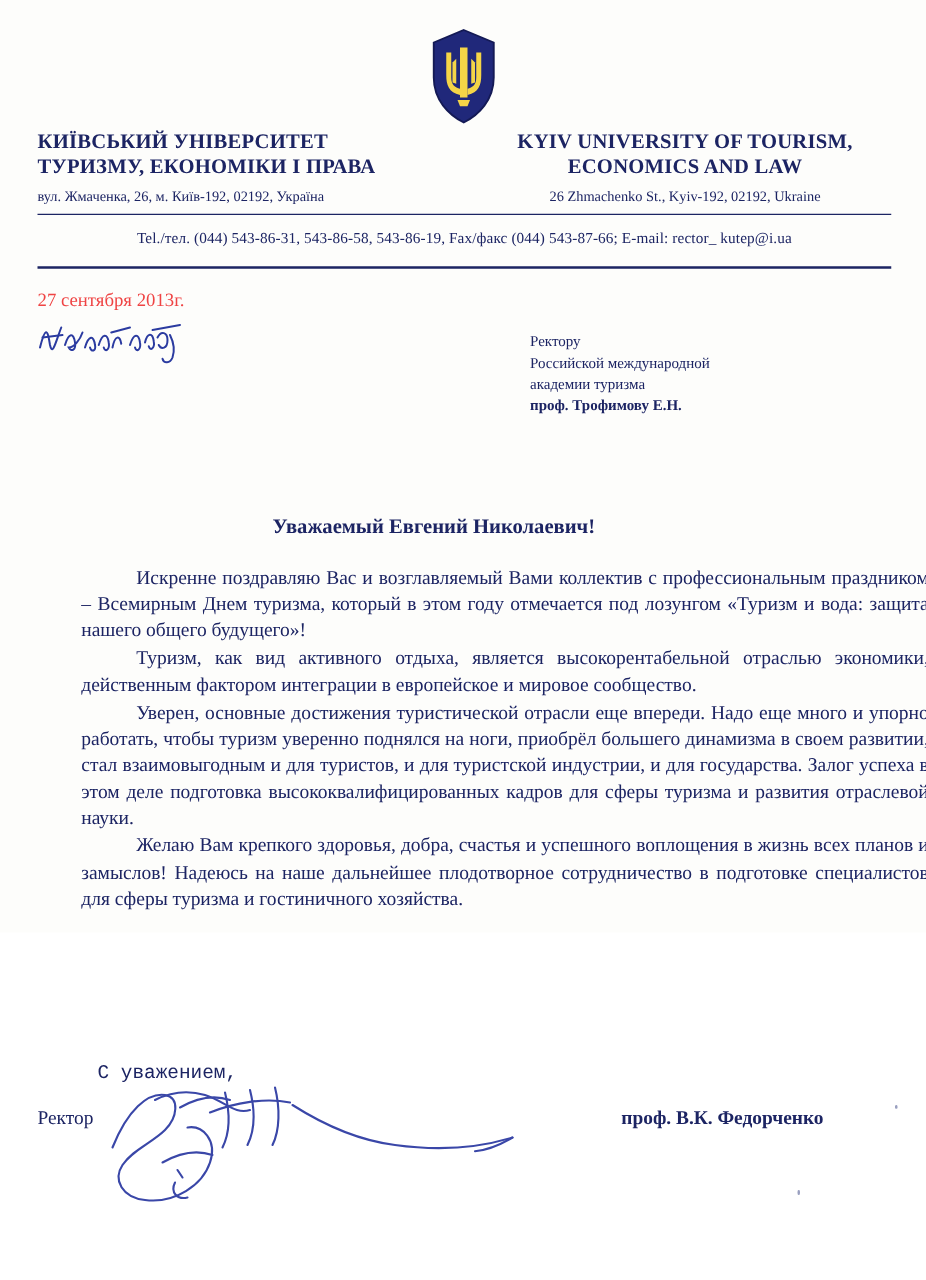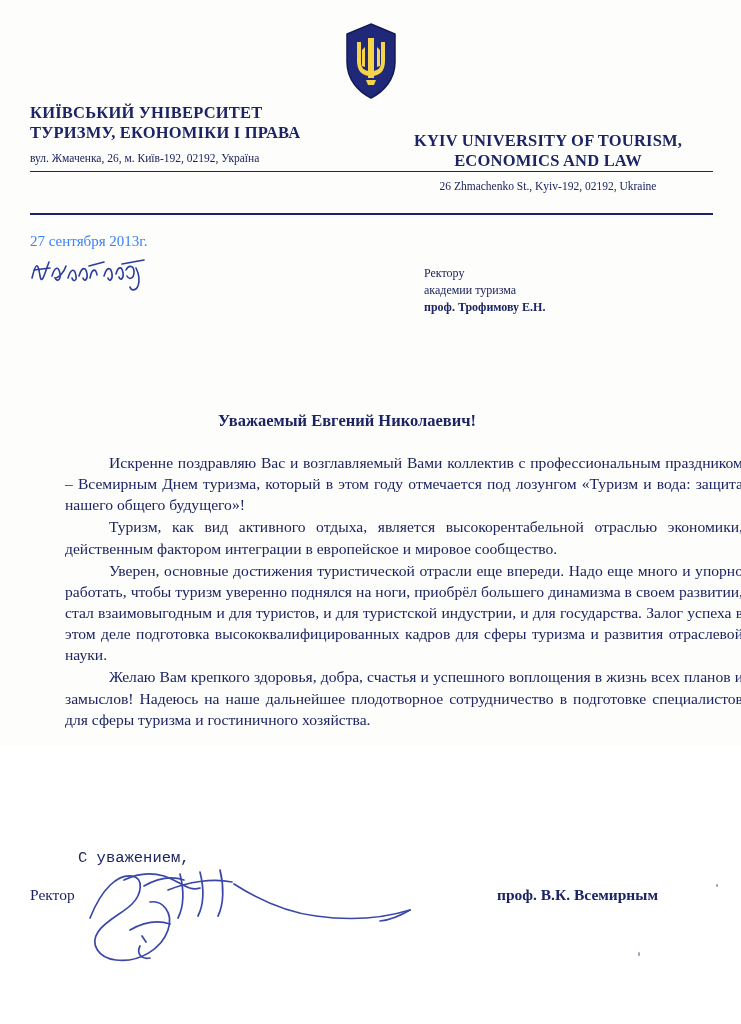--- a/index.html
+++ b/index.html
@@ -44,21 +44,20 @@
     width: 683px;
     display: flex;
     justify-content: space-between;
     align-items: flex-start;
   }
   .head-col {
     width: 330px;
   }
   .head-col.right {
     text-align: center;
-    margin-top: 28px;
   }
   .org-name {
     font-family: "Liberation Serif", serif;
     font-weight: bold;
     font-size: 16.5px;
     line-height: 1.22;
     letter-spacing: 0.2px;
     color: #1c2463;
     margin: 0;
   }
@@ -97,21 +96,21 @@
     letter-spacing: 0.1px;
   }
 
   
   .date-line {
     position: absolute;
     top: 233px;
     left: 30px;
     font-family: "Liberation Serif", serif;
     font-size: 15px;
-    color: #3b82f6;
+    color: #ef4444;
   }
   .ref-scribble {
     position: absolute;
     top: 252px;
     left: 26px;
     width: 160px;
     height: 40px;
   }
 
   
@@ -223,20 +222,21 @@
       <div class="org-addr ua">вул. Жмаченка, 26, м. Київ-192, 02192, Україна</div>
     </div>
     <div class="head-col right">
       <div class="org-name">KYIV UNIVERSITY OF TOURISM,</div>
       <div class="org-name">ECONOMICS AND LAW</div>
       <div class="org-addr en">26 Zhmachenko St., Kyiv-192, 02192, Ukraine</div>
     </div>
   </div>
 
   <div class="rule top"></div>
+  <div class="contacts">Tel./тел. (044) 543-86-31, 543-86-58, 543-86-19, Fax/факс (044) 543-87-66; E-mail: rector_ kutep@i.ua</div>
   <div class="rule bottom"></div>
 
   <div class="date-line">27 сентября 2013г.</div>
   <svg class="ref-scribble" viewBox="0 0 160 40">
     <g fill="none" stroke="#2b3ba0" stroke-width="1.6" stroke-linecap="round">
       <path d="M6 26 C10 10 12 10 14 24 C16 34 19 20 23 10"></path>
       <path d="M8 18 L24 16"></path>
       <path d="M26 24 C29 14 33 14 34 22 C35 28 31 30 29 26 C33 26 38 20 40 14"></path>
       <path d="M42 26 C45 16 49 16 50 24 C51 29 47 30 46 26"></path>
       <path d="M53 24 C56 14 60 15 61 22 C62 28 58 30 57 26"></path>
@@ -245,36 +245,37 @@
       <path d="M78 24 C81 14 85 15 86 22 C87 28 83 30 82 26"></path>
       <path d="M90 22 C92 14 96 14 97 21 C98 27 94 29 93 25"></path>
       <path d="M100 18 C103 12 108 14 108 20 C108 27 103 28 101 24"></path>
       <path d="M110 16 C113 22 114 28 112 34 C110 39 105 39 104 35"></path>
       <path d="M96 12 L118 8"></path>
     </g>
   </svg>
 
   <div class="addressee">
     <div>Ректору</div>
+    <div>Российской международной</div>
     <div>академии туризма</div>
     <div class="bold">проф. Трофимову Е.Н.</div>
   </div>
 
   <div class="salutation">Уважаемый Евгений Николаевич!</div>
 
   <div class="body-text">
     <p>Искренне поздравляю Вас и возглавляемый Вами коллектив с профессиональным праздником – Всемирным Днем туризма, который в этом году отмечается под лозунгом «Туризм и вода: защита нашего общего будущего»!</p>
     <p>Туризм, как вид активного отдыха, является высокорентабельной отраслью экономики, действенным фактором интеграции в европейское и мировое сообщество.</p>
     <p>Уверен, основные достижения туристической отрасли еще впереди. Надо еще много и упорно работать, чтобы туризм уверенно поднялся на ноги, приобрёл большего динамизма в своем развитии, стал взаимовыгодным и для туристов, и для туристской индустрии, и для государства. Залог успеха в этом деле подготовка высококвалифицированных кадров для сферы туризма и развития отраслевой науки.</p>
     <p>Желаю Вам крепкого здоровья, добра, счастья и успешного воплощения в жизнь всех планов и замыслов! Надеюсь на наше дальнейшее плодотворное сотрудничество в подготовке специалистов для сферы туризма и гостиничного хозяйства.</p>
   </div>
 
   <div class="closing">С уважением,</div>
   <div class="signer-role">Ректор</div>
-  <div class="signer-name">проф. В.К. Всемирным</div>
+  <div class="signer-name">проф. В.К. Федорченко</div>
 
   <svg class="signature" viewBox="0 0 360 110">
     <g fill="none" stroke="#3a47a8" stroke-width="1.7" stroke-linecap="round">
       <path d="M6 58 C18 28 34 14 48 16 C60 18 58 34 48 44 C38 54 22 60 14 72 C6 84 14 98 32 100 C56 103 78 88 84 70 C90 52 78 40 66 42"></path>
       <path d="M40 20 C52 14 66 12 80 16 C96 21 104 32 116 28"></path>
       <path d="M60 26 C74 18 88 16 100 20"></path>
       <path d="M96 14 C100 30 100 46 94 58"></path>
       <path d="M116 12 C120 28 120 44 114 56"></path>
       <path d="M136 10 C140 26 140 44 134 56"></path>
       <path d="M84 30 C104 22 128 18 148 22"></path>

